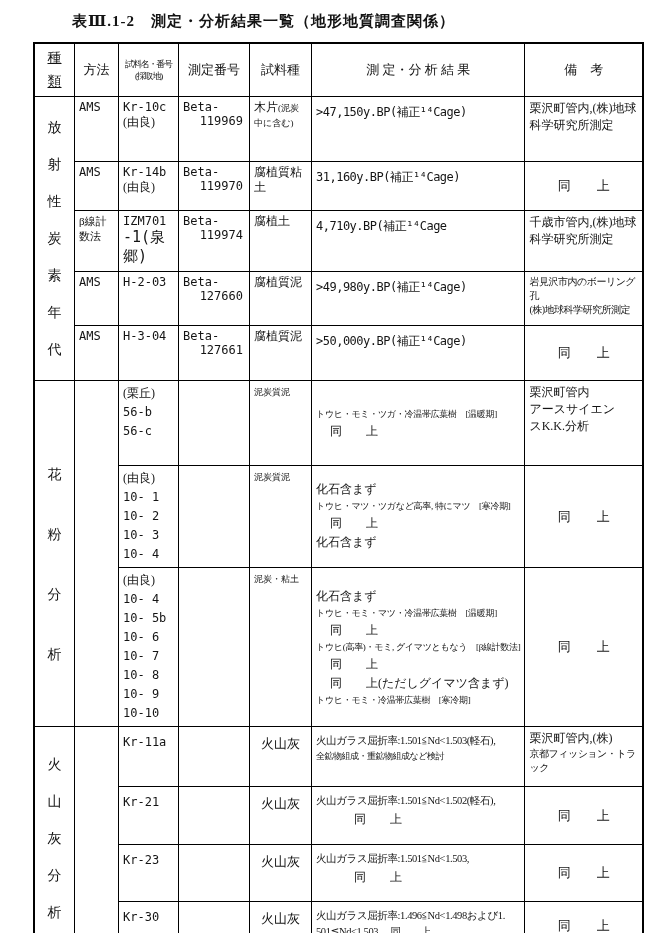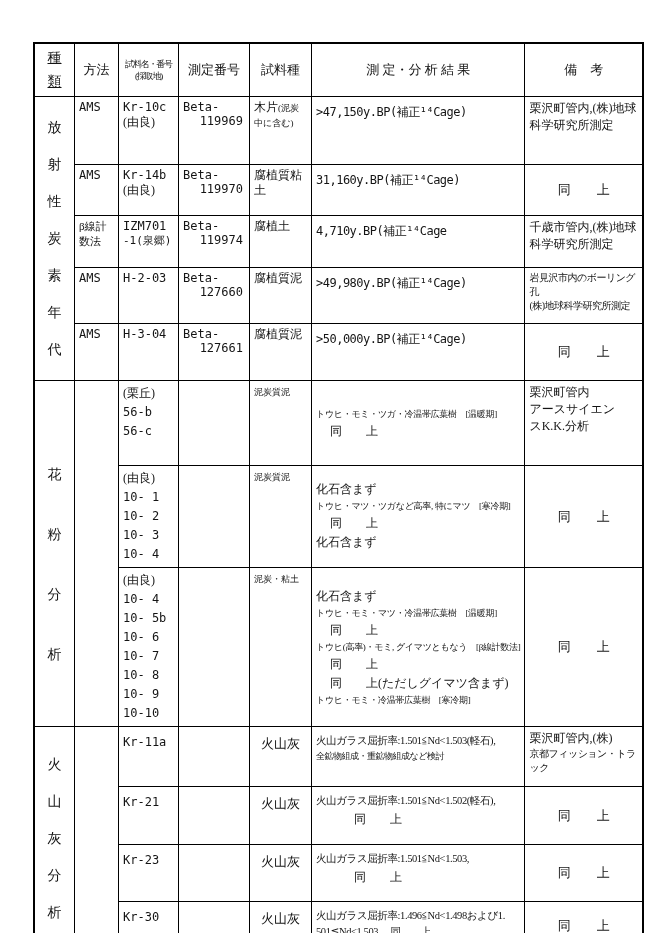--- a/index.html
+++ b/index.html
@@ -71,20 +71,21 @@
   .vres-ditto { font-size:12px; padding-left:38px; line-height:20px; }
   .vres-cont { font-size:10.5px; letter-spacing:-0.4px; line-height:16px; }
   .va-type { text-align:center; font-size:13px; padding-top:8px; }
   .va-samp { padding-top:8px; }
 </style>
 </head>
 <body>
 
 <div class="page">
 
+  <div class="doc-title">表Ⅲ.1-2　測定・分析結果一覧（地形地質調査関係）</div>
 
   <table class="results">
     <colgroup>
       <col style="width:30px">
         <col style="width:44px">
         <col style="width:60px">
       <col style="width:71px">
         <col style="width:62px">
         <col style="width:205px">
       <col style="width:118px">
@@ -144,21 +145,21 @@
       <td>
             <div class="res">31,160y.BP(補正¹⁴Cage)</div>
           </td>
       <td class="ditto"><span>同　　上</span></td>
     </tr>
 
     <tr style="height:48px">
       <td style="font-size:11px"><span>β線計数法</span></td>
       <td>
         <div class="lat">IZM701</div>
-        <div class="lat" style="font-size:11px">-1(泉郷)</div>
+        <div class="lat" style="font-size:15px">-1(泉郷)</div>
       </td>
       <td>
         <div class="lat">Beta-</div>
         <div class="lat num2">119974</div>
       </td>
       <td><span class="typ">腐植土</span></td>
       <td>
             <div class="res">4,710y.BP(補正¹⁴Cage</div>
           </td>
       <td>

